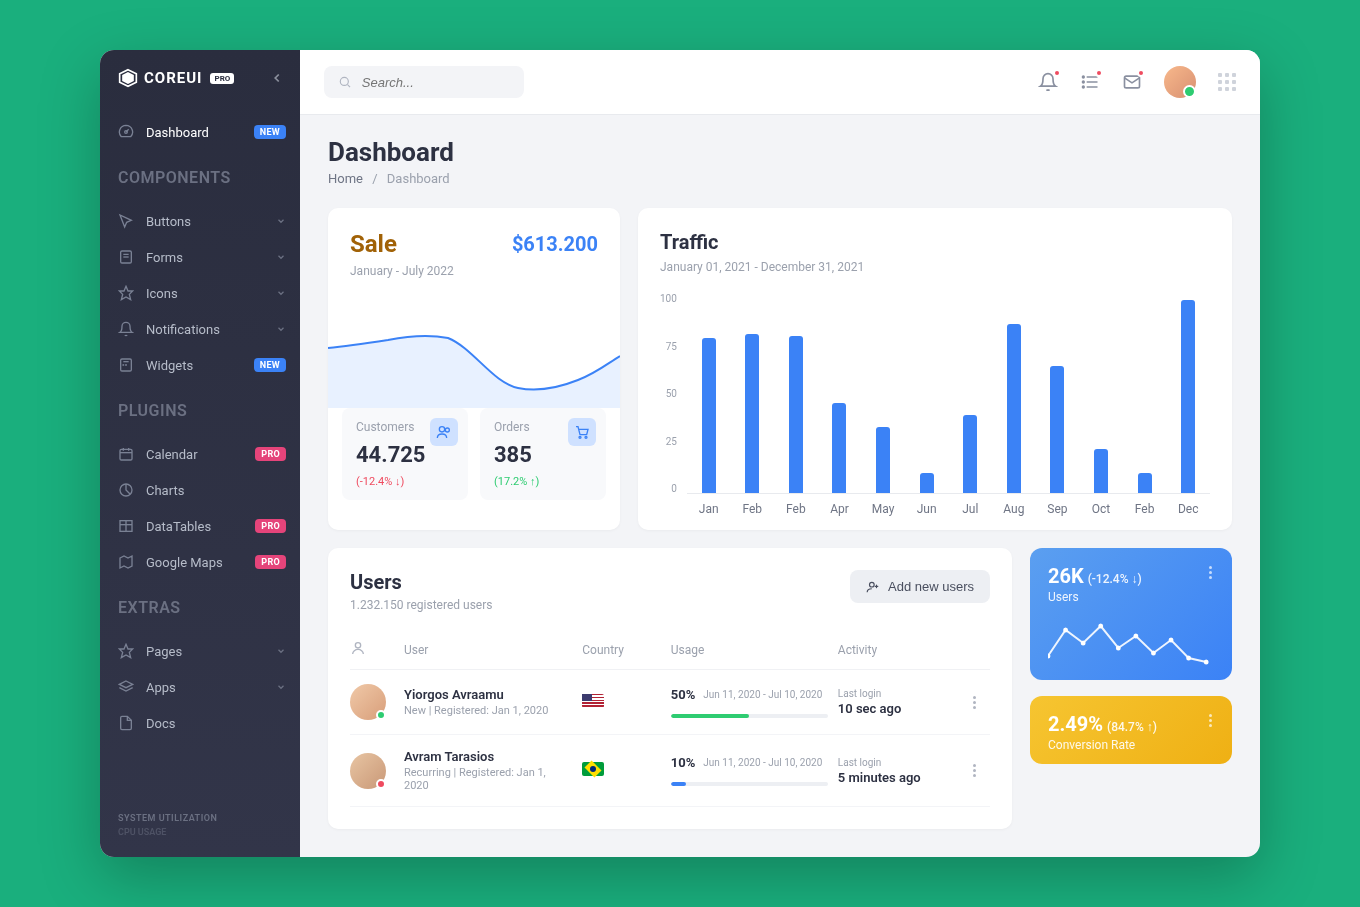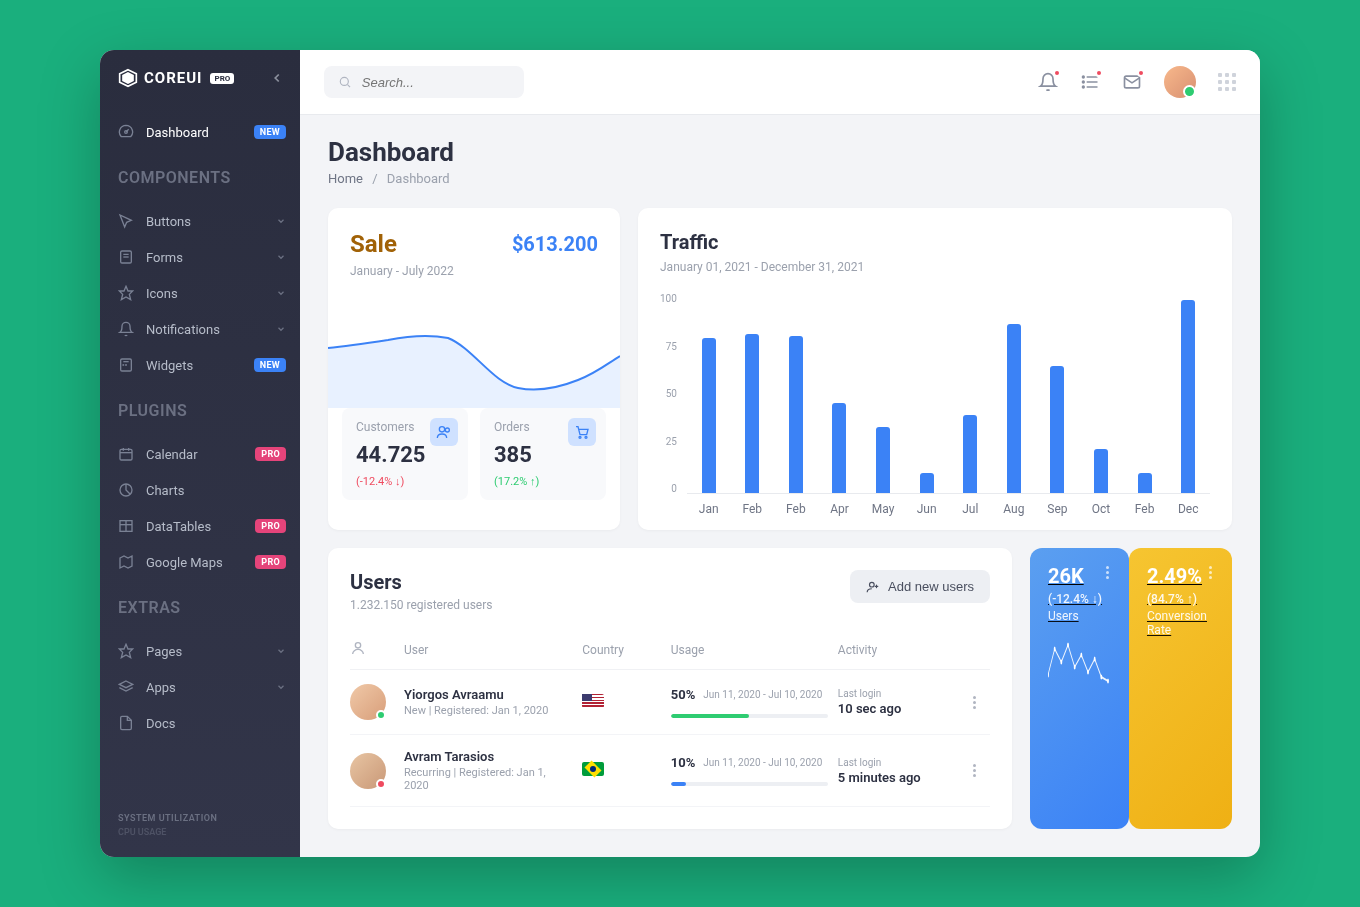--- a/index.html
+++ b/index.html
@@ -100,21 +100,21 @@
 .usage-top { display: flex; align-items: center; gap: 8px; font-size: 13px; }
 .usage-pct { font-weight: 700; color: #2d3142; }
 .usage-period { font-size: 10px; color: #9ba1ad; }
 .usage-bar { width: 100%; height: 4px; background: #edeff3; border-radius: 2px; overflow: hidden; }
 .usage-fill { height: 100%; border-radius: 2px; }
 .activity-cell .act-label { font-size: 10px; color: #9ba1ad; }
 .activity-cell .act-value { font-size: 13px; font-weight: 600; color: #2d3142; margin-top: 2px; }
 .row-menu { display: flex; flex-direction: column; gap: 2px; align-items: center; cursor: pointer; }
 .row-menu span { width: 3px; height: 3px; background: #b0b5c1; border-radius: 50%; }
 
-.side-stack { display: flex; gap: 0; width: 202px; text-decoration: underline; }
+.side-stack { display: flex; flex-direction: column; gap: 16px; width: 202px; }
 .stat-card { border-radius: 12px; padding: 16px 18px 12px; color: #fff; position: relative; }
 .stat-card.users-stat { background: linear-gradient(135deg,#5b9ff0,#3b82f6); }
 .stat-card.conv { background: linear-gradient(135deg,#f6c531,#efb014); }
 .stat-head { display: flex; justify-content: space-between; align-items: flex-start; }
 .stat-val { font-size: 20px; font-weight: 700; }
 .stat-delta { font-size: 12px; opacity: 0.9; font-weight: 500; }
 .stat-label { font-size: 12px; opacity: 0.9; margin-top: 2px; }
 .card-menu { display: flex; flex-direction: column; gap: 2px; cursor: pointer; padding: 2px; }
 .card-menu span { width: 3px; height: 3px; background: rgba(255,255,255,0.7); border-radius: 50%; }
 .mini-chart { margin-top: 14px; height: 50px; }

